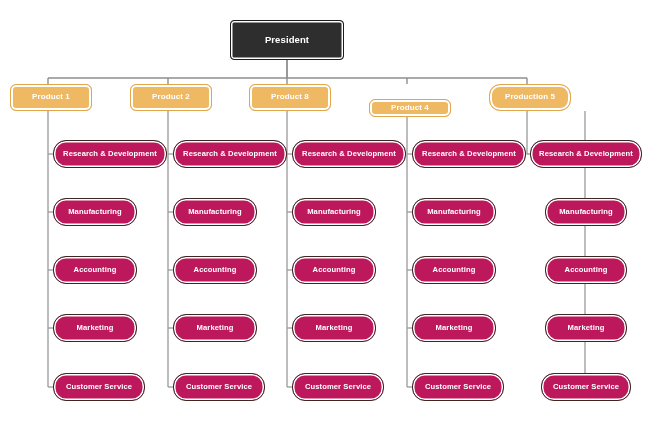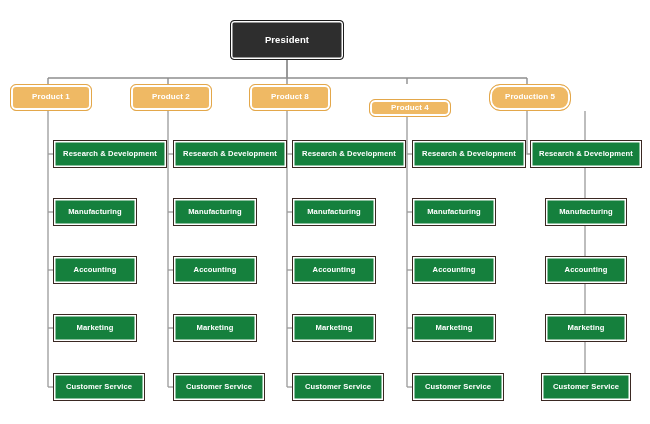--- a/index.html
+++ b/index.html
@@ -48,25 +48,25 @@
     border-radius: 4px;
   }
   .node.product {
     background: #efb964;
     border: 1.5px solid #e3a74a;
     box-shadow: inset 0 0 0 2px #ffffff;
     font-size: 8px;
     border-radius: 6px;
   }
   .node.dept {
-    background: #15803d;
+    background: #be185d;
     border: 1.5px solid #3a2822;
     box-shadow: inset 0 0 0 1.5px #ffffff;
     font-size: 7.6px;
-    border-radius: 0;
+    border-radius: 13px;
   }
   .node.dept.wide { font-size: 7.6px; }
 </style>
 </head>
 <body>
 
 <div id="chart">
 
   <svg id="edges" viewBox="0 0 650 424" xmlns="http://www.w3.org/2000/svg">
 

